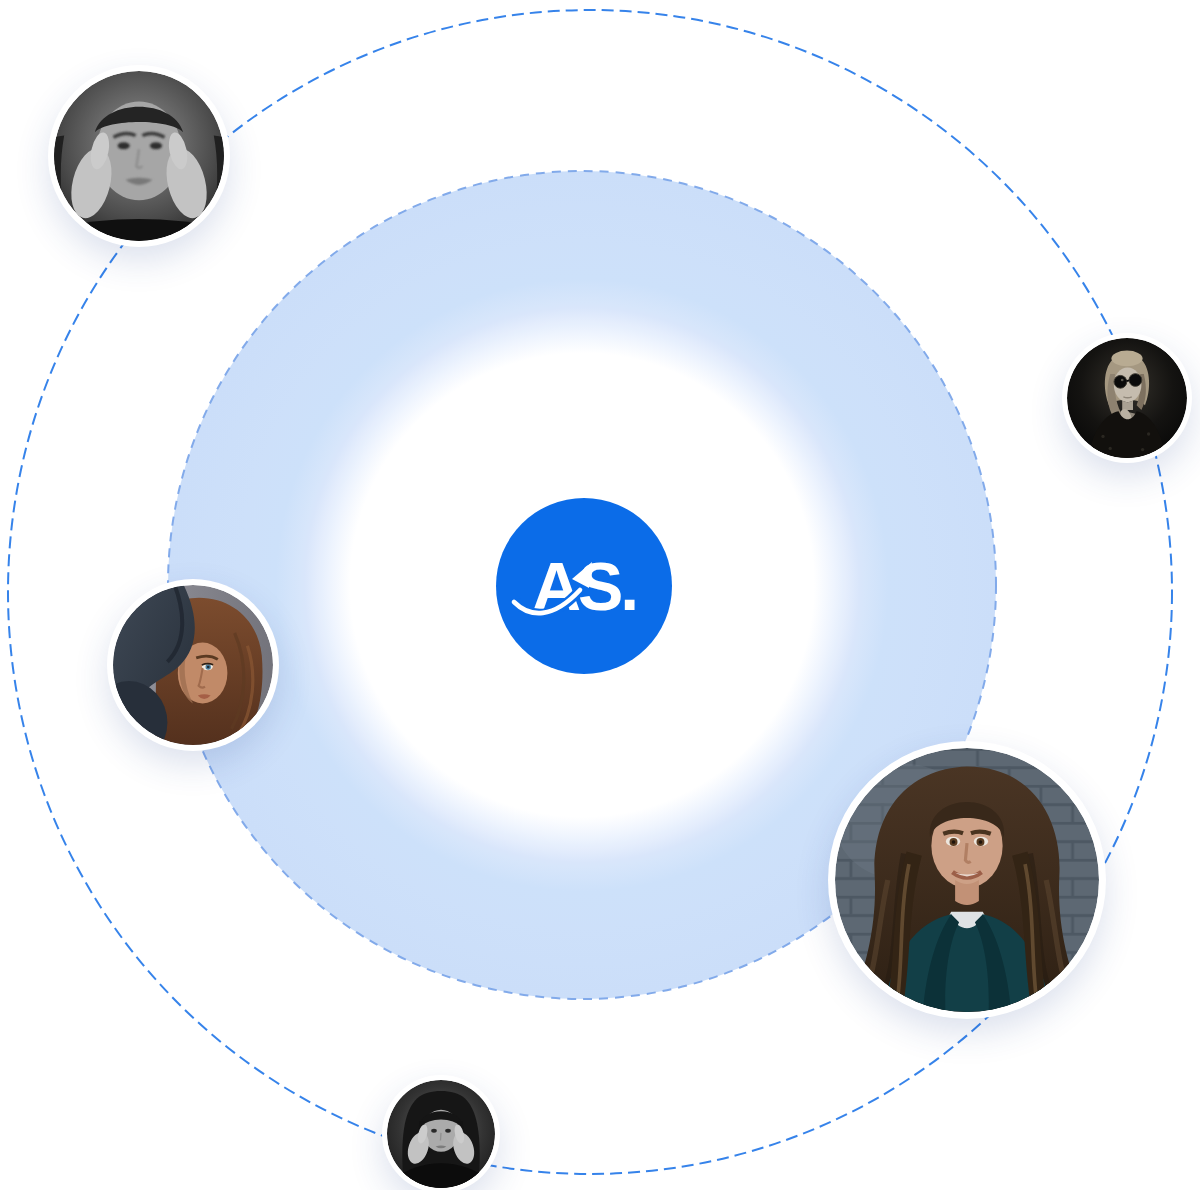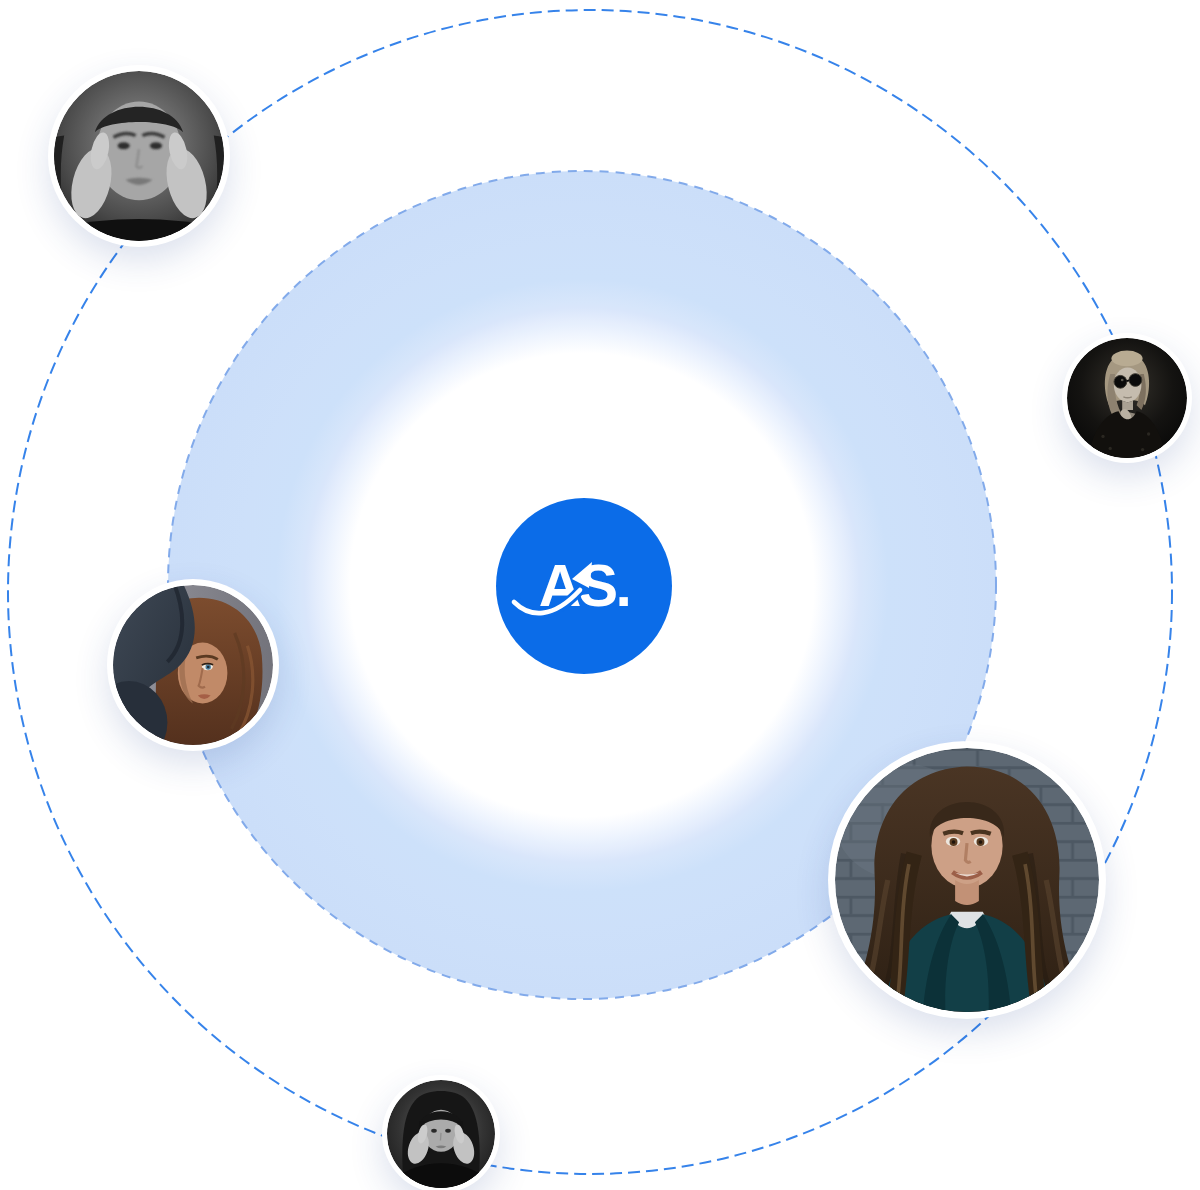--- a/index.html
+++ b/index.html
@@ -23,21 +23,21 @@
 
   
   .logo{
     position:absolute;left:496px;top:498px;width:176px;height:176px;
     border-radius:50%;background:var(--logo-circle,#0b6ce8);
     display:flex;align-items:center;justify-content:center;
     z-index:3;
   }
   .logo-text{
     color:var(--logo-text,#fff);
-    font-weight:bold;font-size:59px;line-height:1;
+    font-weight:bold;font-size:68px;line-height:1;
     letter-spacing:-0.045em;
     user-select:none;
   }
   .swoosh{position:absolute;left:0;top:0;width:176px;height:176px;}
   .swoosh .cut{fill:none;stroke:var(--logo-circle,#0b6ce8);stroke-width:10;}
   .swoosh .line{fill:none;stroke:#ffffff;stroke-width:4.6;stroke-linecap:round;}
   .swoosh .head{fill:#ffffff;}
 
   
   .avatar{

